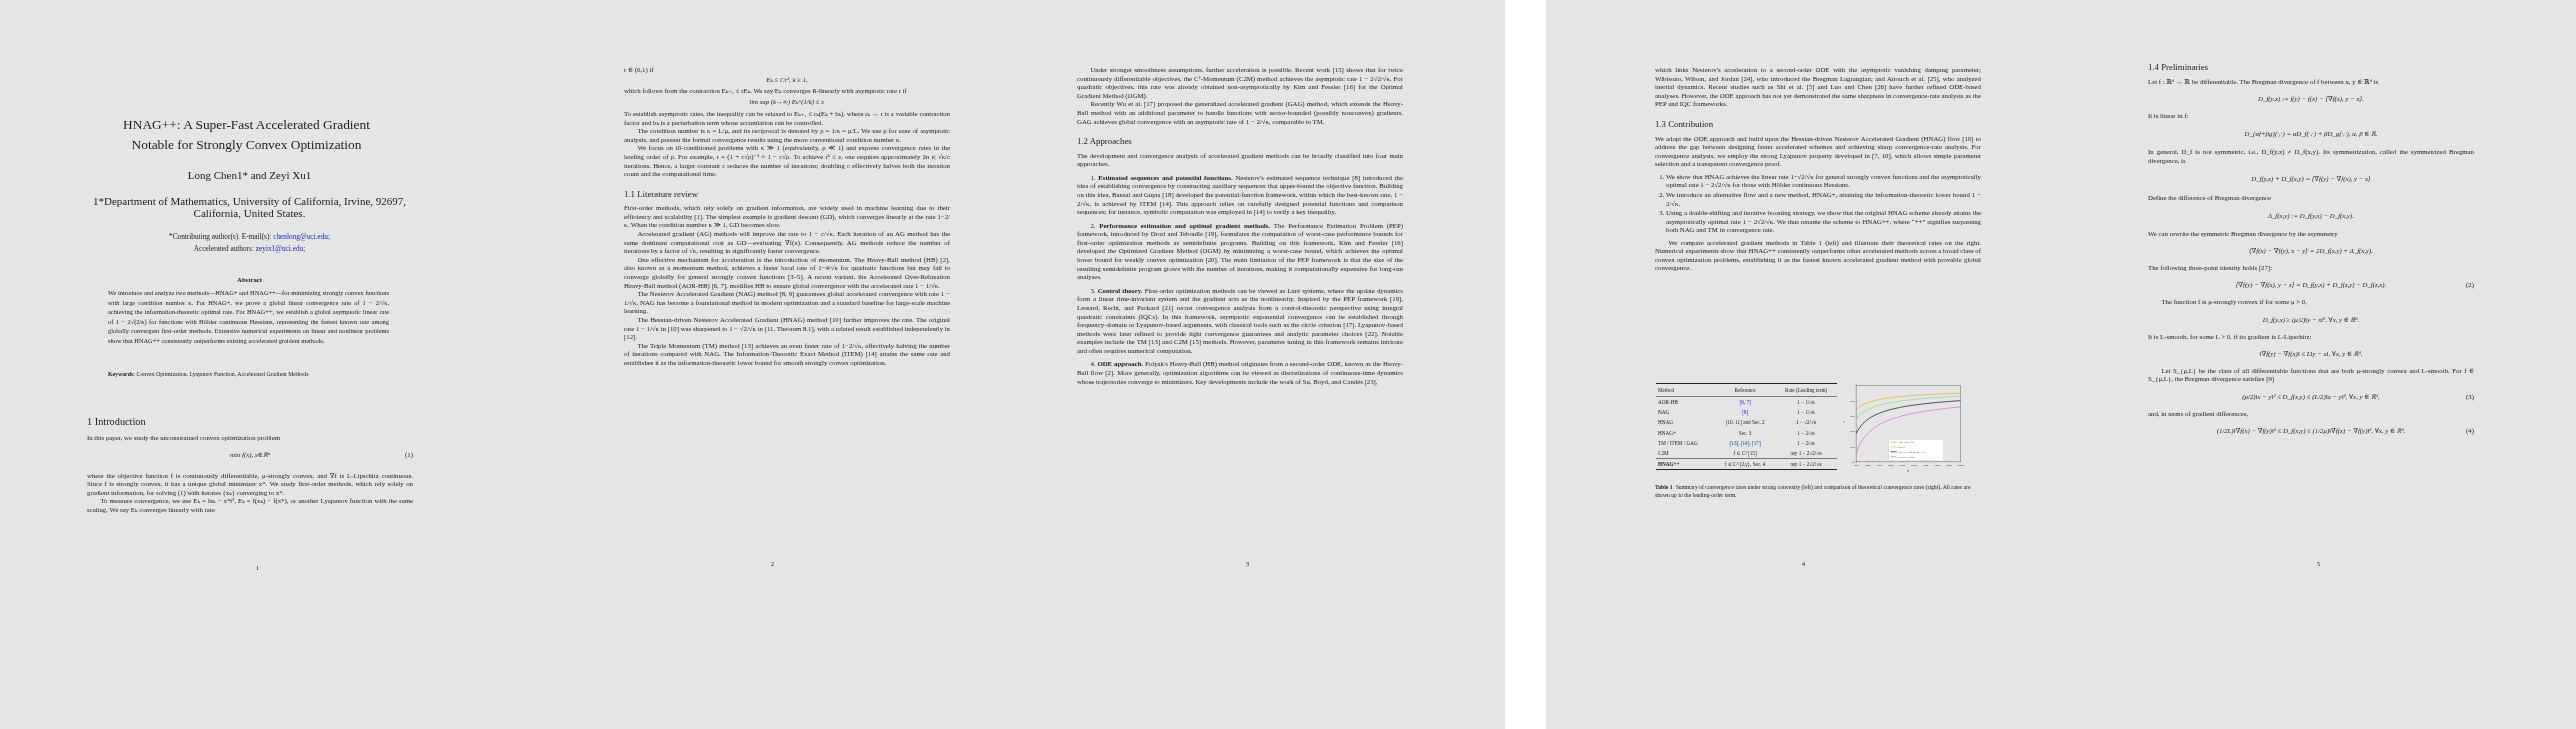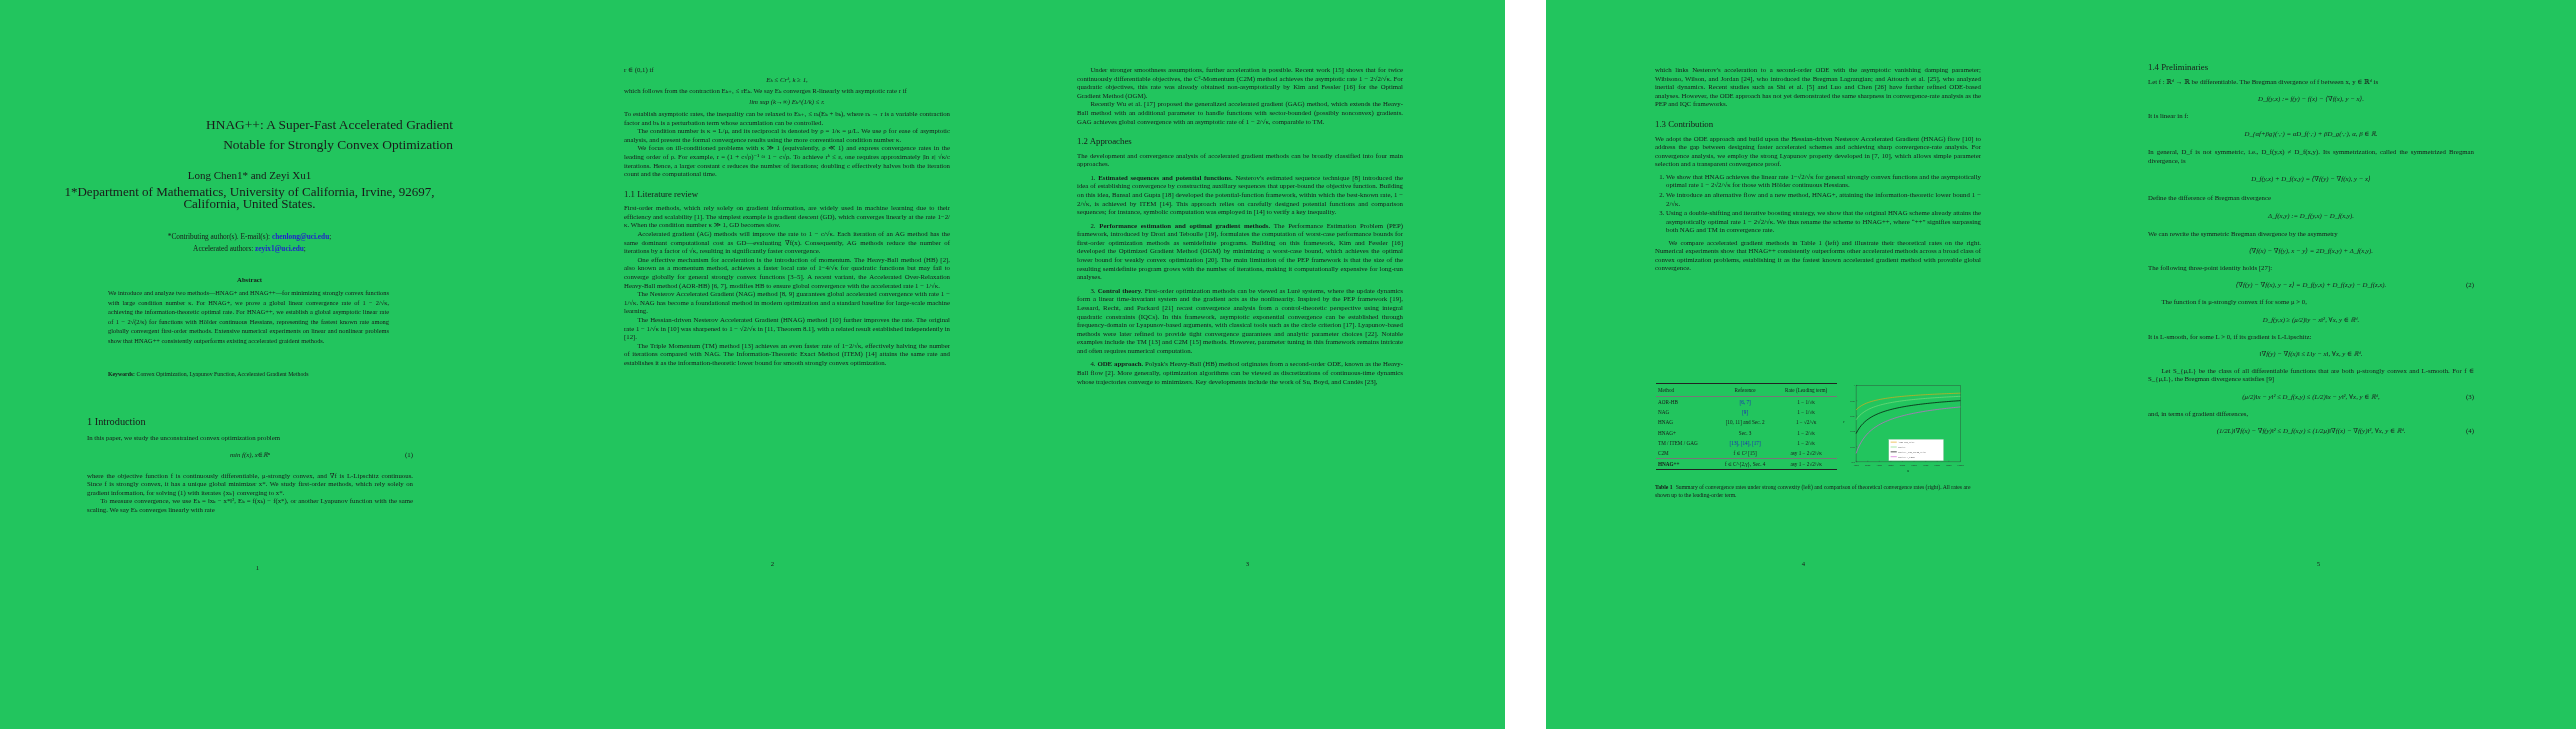--- a/index.html
+++ b/index.html
@@ -1,39 +1,39 @@
 <!DOCTYPE html>
 <html style="font-size:9.7px"><head>
 <meta charset="utf-8">
 <style>
   html, body { margin:0; padding:0; background:#ffffff; }
   body { width:2576px; height:729px; overflow:hidden; position:relative;
          font-family:"Liberation Serif","DejaVu Serif",serif; color:#1a1a1a; }
-  .page { position:absolute; top:0; width:515px; height:729px; background:#22c55e; }
+  .page { position:absolute; top:0; width:515px; height:729px; background:#e5e5e5; }
   .p1 { left:0; } .p2 { left:515px; } .p3 { left:990px; } .p4 { left:1546px; } .p5 { left:2061px; }
   .col { position:absolute; width:326px; font-size:6.8px; line-height:8.6px; text-align:justify; }
   .p1 .col, .p3 .col, .p5 .col { left:87px; }
   .p2 .col, .p4 .col { left:109px; }
   p { margin:0; }
   p.ind { text-indent:13.4px; }
   .cite { color:#1f1fbf; }
-  .link { color:#2222cc;font-weight:bold; }
+  .link { color:#2222cc; }
   b { font-weight:bold; }
   .eq { text-align:center; margin:6px 0; font-style:italic; position:relative; }
   .eqnum { position:absolute; right:0; top:0; font-style:normal; }
   h2.sec { font-size:10.3px; font-weight:normal; margin:13.4px 0 7.3px 0; }
   h3.sub { font-size:8.8px; font-weight:normal; margin:11px 0 6px 0; }
   .pagenum { position:absolute; top:620px; left:0; width:515px; text-align:center; font-size:6.7px; }
   
   .stamp { position:absolute; left:4.9px; top:729px; transform-origin:0 0; transform:rotate(-90deg);
            font-family:"Liberation Serif",serif; font-size:20.7px; color:#8a8a8a; white-space:nowrap; letter-spacing:0.6px; }
   
-  .title { position:absolute; left:76px; width:377px; top:115px; text-align:right; font-size:13.4px; line-height:20px; }
+  .title { position:absolute; left:58px; width:377px; top:115px; text-align:center; font-size:13.4px; line-height:20px; }
   .authors { position:absolute; left:61px; width:377px; top:169px; text-align:center; font-size:11px; }
-  .affil { position:absolute; left:61px; width:377px; top:186px; text-align:center; font-size:13px; line-height:11.5px; }
+  .affil { position:absolute; left:61px; width:377px; top:196px; text-align:center; font-size:11px; line-height:11.5px; }
   .corr { position:absolute; left:61px; width:377px; top:231px; text-align:center; font-size:7.3px; line-height:11.5px; }
   .abs-h { position:absolute; left:61px; width:377px; top:276px; text-align:center; font-size:6.7px; font-weight:bold; }
   .abs { position:absolute; left:108px; width:281px; top:288px; font-size:6.4px; line-height:9.5px; text-align:justify; }
   .kw { position:absolute; left:108px; width:281px; top:371px; font-size:5.8px; }
   ol.contrib { margin:3.6px 0; padding-left:11px; }
   ol.contrib li { margin-bottom:1.2px; }
   .item { text-indent:13.4px; margin-top:4.9px; }
   
   .tf { position:absolute; left:109px; top:383px; width:316px; }
   table.rates { border-collapse:collapse; font-size:5.2px; width:181px; position:absolute; left:1.2px; top:0; }

